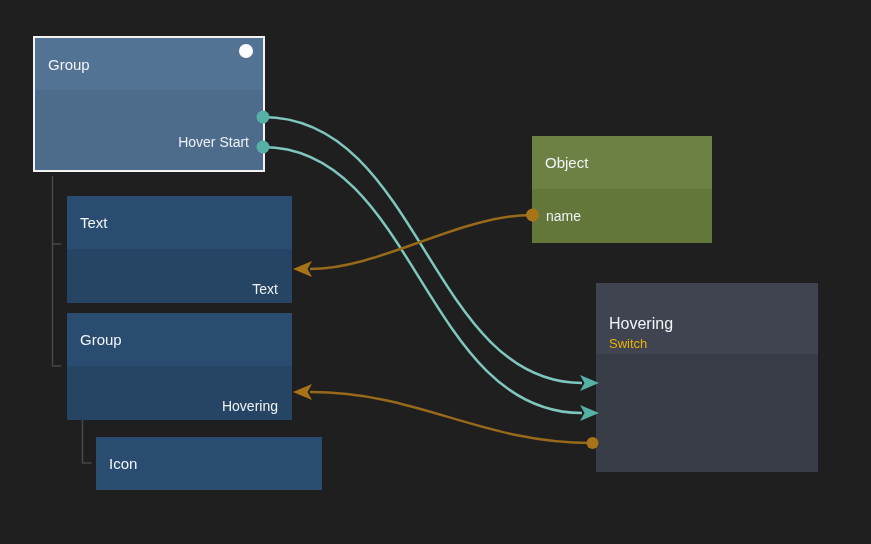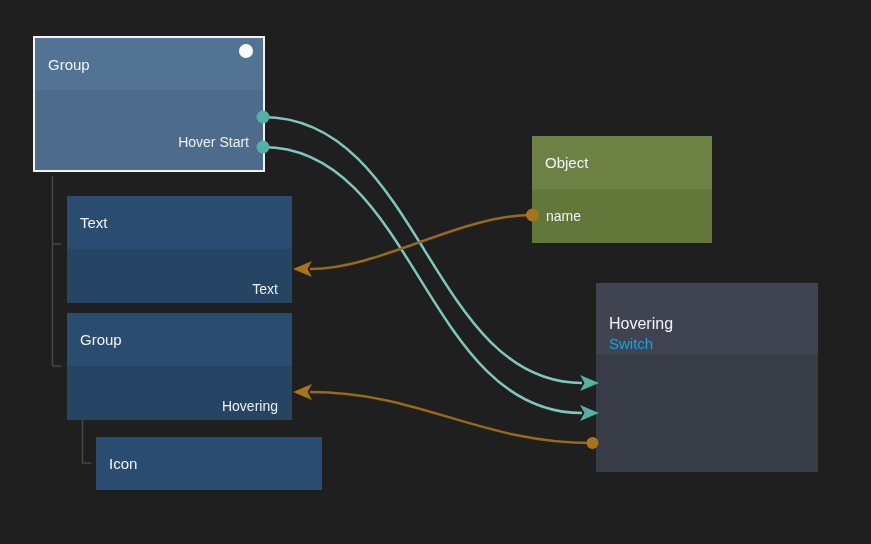--- a/index.html
+++ b/index.html
@@ -54,21 +54,21 @@
   .n-object .body { height: 54px; display: flex; align-items: center; }
   .n-object .body .port-row { width: 100%; }
 
   
   .n-hover { left: 596px; top: 283px; width: 222px; height: 189px; background: #383c47; }
   .n-hover .hdr {
     height: 71px; background: #3f4450;
     flex-direction: column; align-items: flex-start; justify-content: flex-end;
   }
   .n-hover .hdr .title { font-size: 16px; color: #f2f4f6; line-height: 21px; }
-  .n-hover .hdr .subtitle { font-size: 15px; color: #0ea5e9; line-height: 20px; }
+  .n-hover .hdr .subtitle { font-size: 13px; color: #eab308; line-height: 20px; }
   .n-hover .body { padding-top: 14px; }
 
   svg.overlay {
     position: absolute; left: 0; top: 0; width: 871px; height: 544px;
     pointer-events: none; z-index: 5;
   }
 </style>
 </head>
 <body>
 

